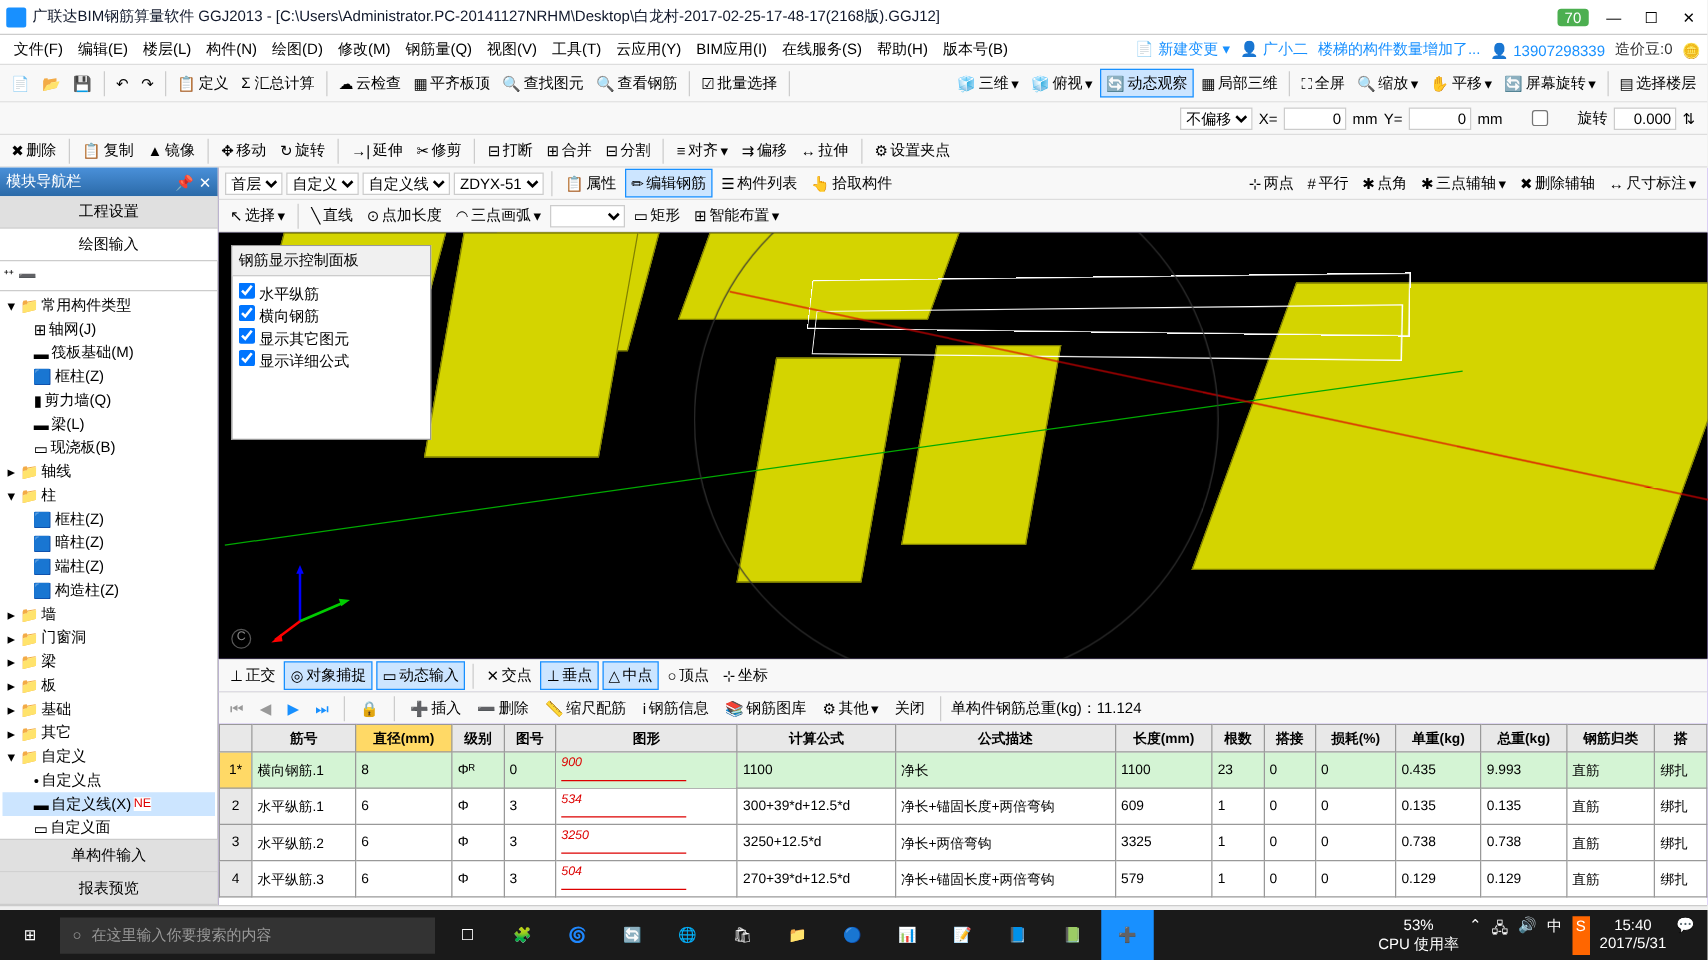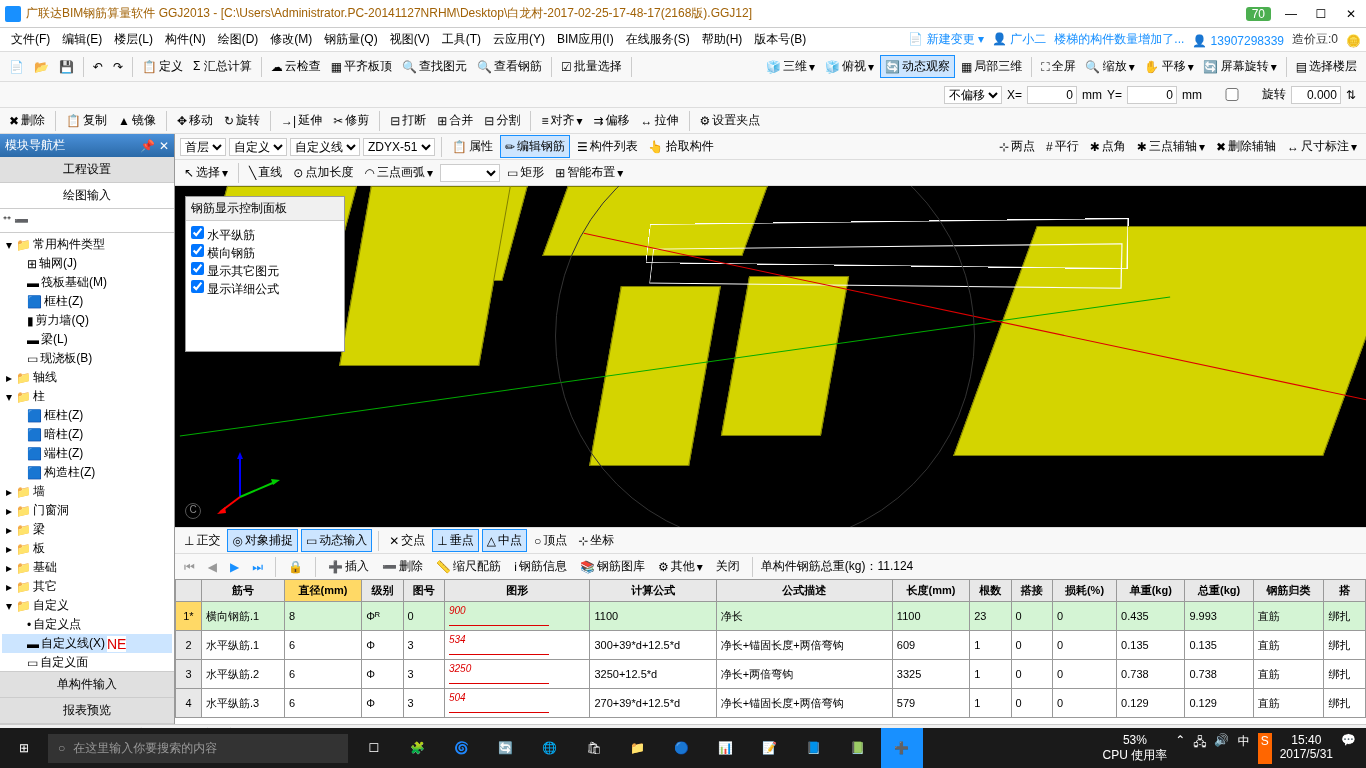--- a/index.html
+++ b/index.html
@@ -1,19 +1,19 @@
 <!DOCTYPE html>
 <html><head>
 <meta charset="utf-8">
 <style>
 * { margin: 0; padding: 0; box-sizing: border-box; font-family: "Microsoft YaHei", sans-serif; font-size: 12px; }
 body { width: 1366px; height: 768px; background: #f0f0f0; overflow: hidden; position: relative; }
 .titlebar { height: 28px; background: #fff; display: flex; align-items: center; padding: 0 5px; border-bottom: 1px solid #ccc; }
 .title-icon { width: 16px; height: 16px; background: #1890ff; border-radius: 2px; margin-right: 5px; }
-.title-text { color: #a16207; flex: 1; white-space: nowrap; overflow: hidden; }
+.title-text { color: #0f172a; flex: 1; white-space: nowrap; overflow: hidden; }
 .title-badge { background: #4caf50; color: #fff; padding: 0 6px; border-radius: 3px; margin: 0 10px; }
 .win-controls { display: flex; gap: 10px; }
 .win-btn { width: 20px; text-align: center; cursor: pointer; }
 .menubar { height: 24px; background: #fff; display: flex; align-items: center; padding: 0 5px; border-bottom: 1px solid #ddd; }
 .menu-item { padding: 0 6px; cursor: pointer; white-space: nowrap; }
 .menubar-right { margin-left: auto; display: flex; align-items: flex-end; gap: 8px; color: #1890ff; }
 .toolbar { height: 30px; background: #f8f8f8; display: flex; align-items: center; padding: 0 5px; border-bottom: 1px solid #ddd; gap: 2px; }
 .tb-btn { padding: 2px 4px; cursor: pointer; display: inline-flex; align-items: center; gap: 2px; white-space: nowrap; }
 .tb-btn.active { background: #cce5ff; border: 1px solid #1890ff; }
 .tb-sep { width: 1px; height: 20px; background: #ccc; margin: 0 3px; }
@@ -197,21 +197,21 @@
       <div class="tree-item" style="padding-left:25px">🟦 <span>端柱(Z)</span></div>
       <div class="tree-item" style="padding-left:25px">🟦 <span>构造柱(Z)</span></div>
       <div class="tree-item"><span class="tree-toggle">▸</span>📁 <span>墙</span></div>
       <div class="tree-item"><span class="tree-toggle">▸</span>📁 <span>门窗洞</span></div>
       <div class="tree-item"><span class="tree-toggle">▸</span>📁 <span>梁</span></div>
       <div class="tree-item"><span class="tree-toggle">▸</span>📁 <span>板</span></div>
       <div class="tree-item"><span class="tree-toggle">▸</span>📁 <span>基础</span></div>
       <div class="tree-item"><span class="tree-toggle">▸</span>📁 <span>其它</span></div>
       <div class="tree-item"><span class="tree-toggle">▾</span>📁 <span>自定义</span></div>
       <div class="tree-item" style="padding-left:25px">• <span>自定义点</span></div>
-      <div class="tree-item sel" style="padding-left:25px">▬ <span>自定义线(X)</span> <span style="background:#ffffff;color:#d00;font-size:14px">NE</span></div>
+      <div class="tree-item sel" style="padding-left:25px">▬ <span>自定义线(X)</span> <span style="background:#ffffff;color:#d00;font-size:10px">NE</span></div>
       <div class="tree-item" style="padding-left:25px">▭ <span>自定义面</span></div>
 
     </div>
     <div class="sidebar-bottom">
       <div class="sidebar-tab">单构件输入</div>
       <div class="sidebar-tab">报表预览</div>
     </div>
   </div>
 
   <div class="content">

